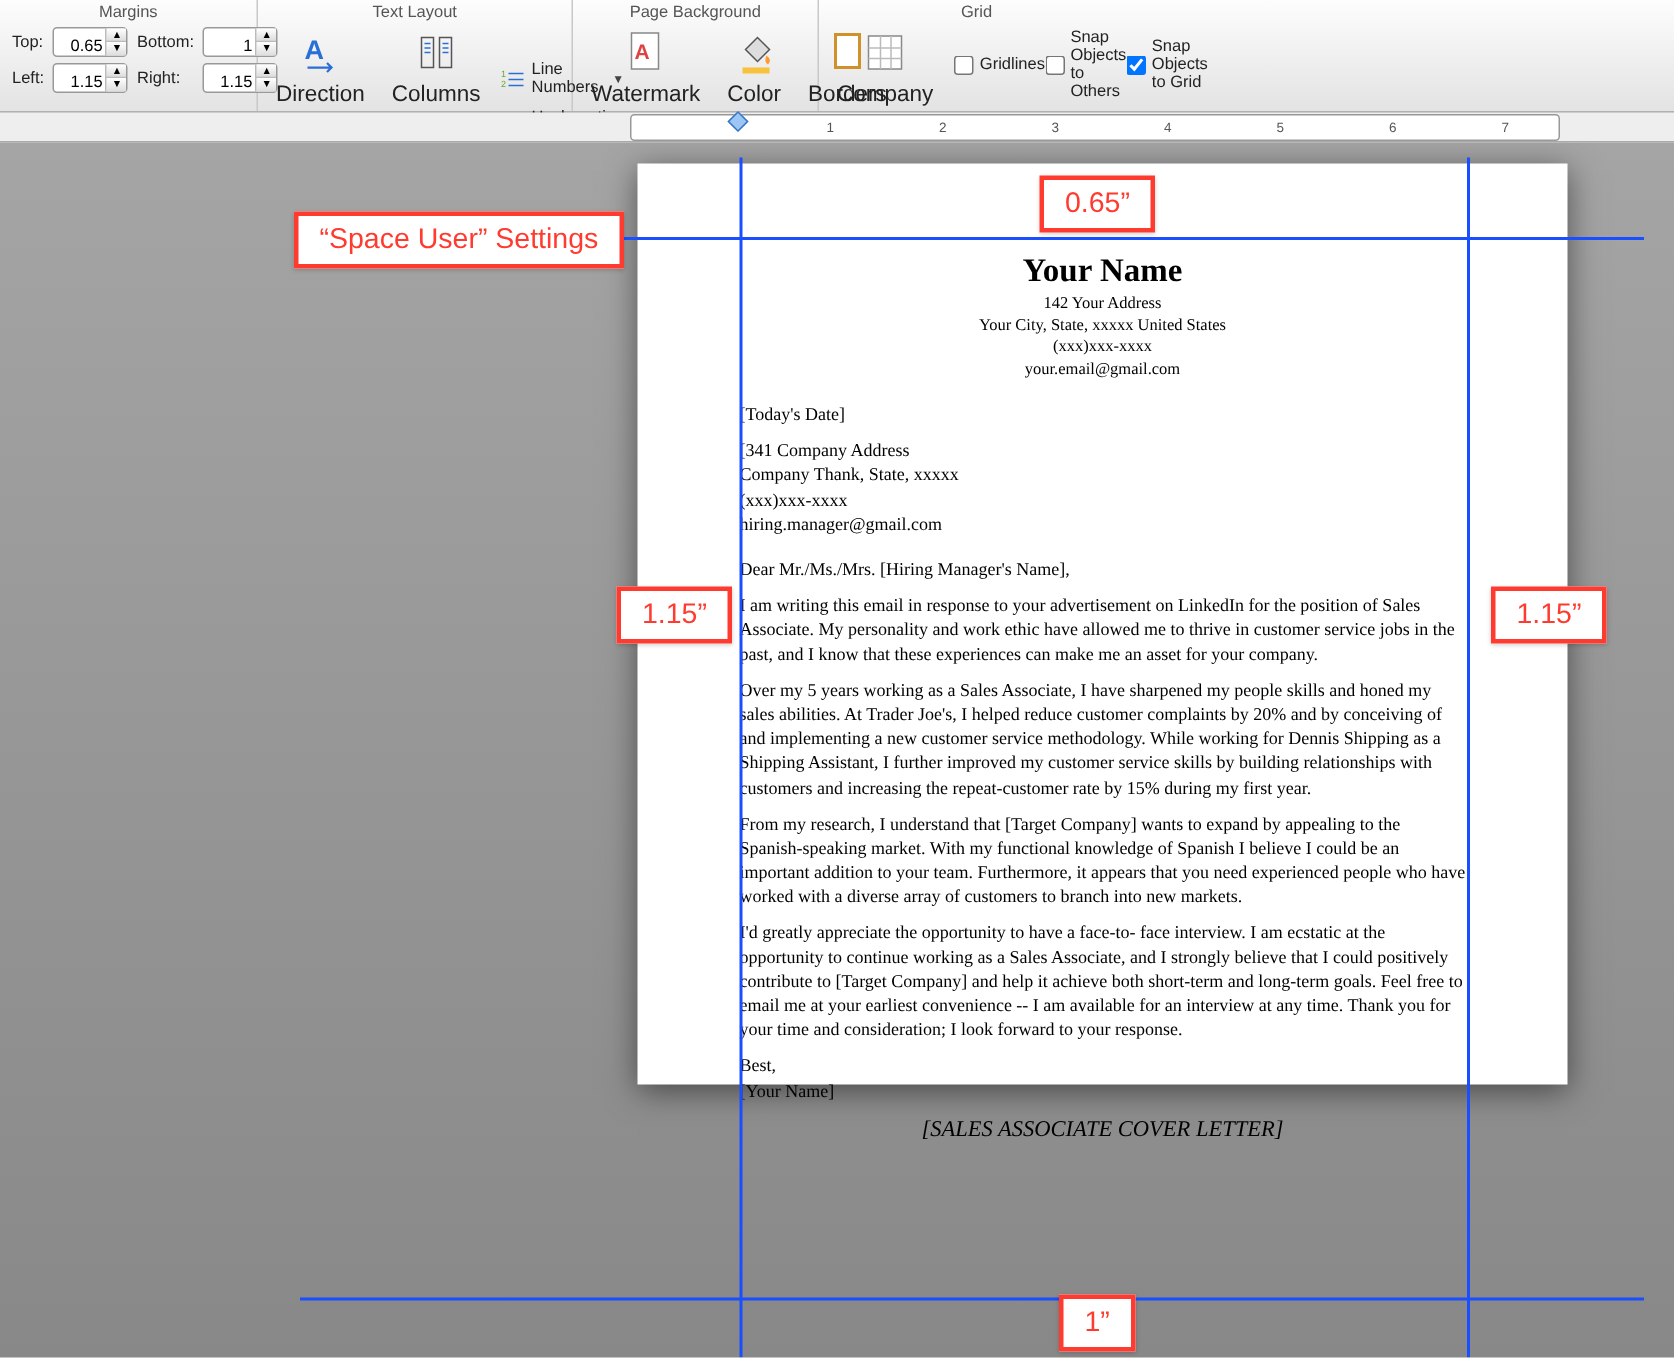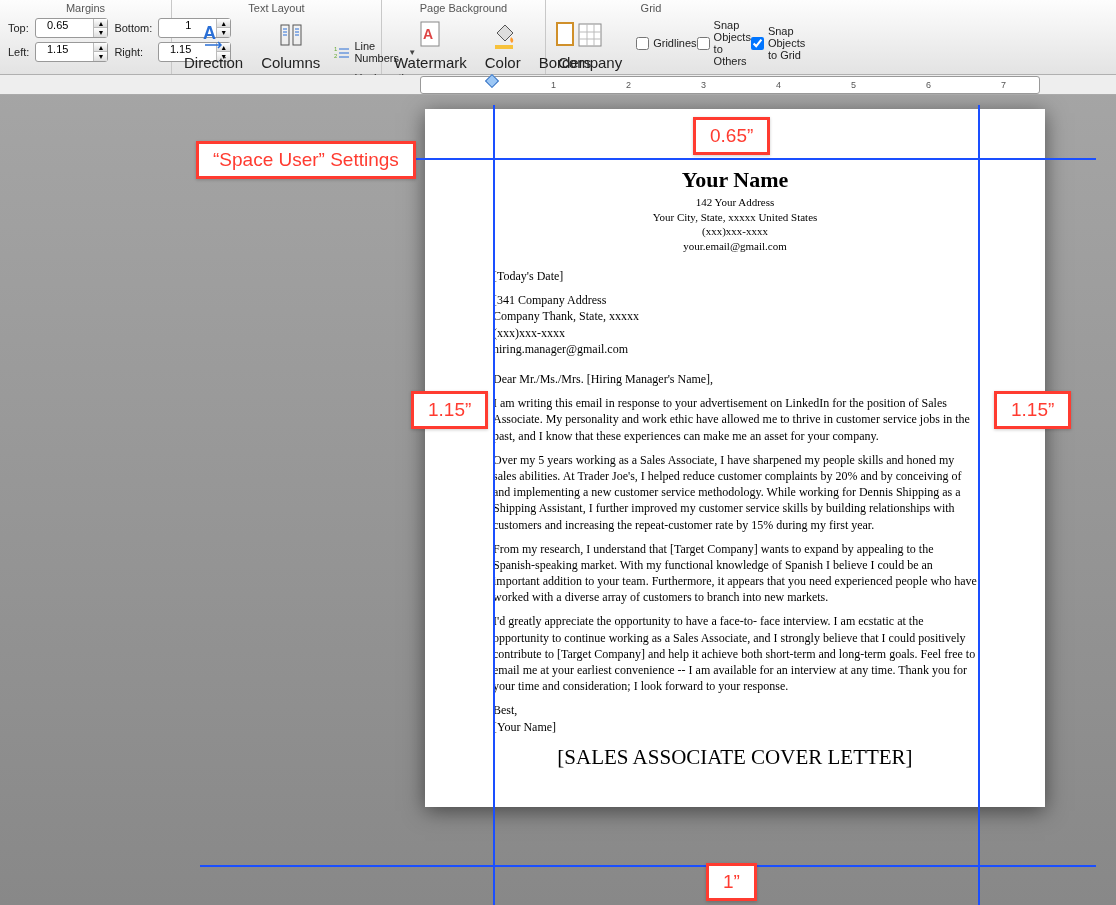--- a/index.html
+++ b/index.html
@@ -39,22 +39,22 @@
   margin-top: 16px;
   display: flex;
   align-items: flex-start;
   gap: 10px;
 }
 
 
 .margin-grid { display: grid; grid-template-columns: auto auto auto auto; gap: 4px 6px; align-items:center; }
 .field-label { font-size: 11px; color: #222; text-align:left; }
 .spinner {
-  display:inline-flex; align-items:flex-start;
-  background:#fff; border:1px solid #999; border-radius:3px; height:20px;gap:23px;
+  display:inline-flex; align-items:flex-end;
+  background:#fff; border:1px solid #999; border-radius:3px; height:20px;
 }
 .spinner input {
   width:34px; border:none; background:transparent; font-size:11px; text-align:right; padding:0 2px; outline:none;
 }
 .spinner-buttons { display:flex; flex-direction:column; }
 .spinner-btn {
   width:14px; height:9px; font-size:7px; line-height:7px;
   background:linear-gradient(#fff,#ddd); border:none; border-left:1px solid #bbb; cursor:pointer;
 }
 .spinner-btn:first-child{border-bottom:1px solid #bbb;}
@@ -89,33 +89,33 @@
   position:absolute; top:-1px; width:10px; height:10px;
   background:#9cc7f5; border:1px solid #3a75c4; transform:rotate(45deg);
 }
 
 
 .canvas {
   position:relative; height:810px; overflow:hidden;
 }
 .page {
   position:absolute; left:425px; top:14px;
-  width:620px; height:698px;
+  width:620px; height:614px;
   background:#fff;
   box-shadow:0 4px 20px rgba(0,0,0,0.5);
 }
 .doc {
   position:absolute; left:68px; right:68px; top:56px;
   font-family: Georgia, "Times New Roman", serif;
   font-size:12px; line-height:1.35; color:#000;
 }
 .doc .name { text-align:center; font-weight:bold; font-size:22px; font-family:Georgia,serif;}
 .doc .hdr  { text-align:center; font-size:11px; }
 .doc p { margin:8px 0; }
-.doc .cover-title { text-align:center; font-size:21px; margin-top:8px;}
+.doc .cover-title { text-align:center; font-size:15px; margin-top:8px;font-style:italic;}
 
 
 .guide { position:absolute; background:#1a4fff; }
 .guide-h { height:2px; left:200px; right:20px; }
 .guide-v { width:2px; top:10px; bottom:0; }
 
 
 .callout {
   position:absolute;
   background:#fff; border:3px solid #ff3b30; border-radius:0;

